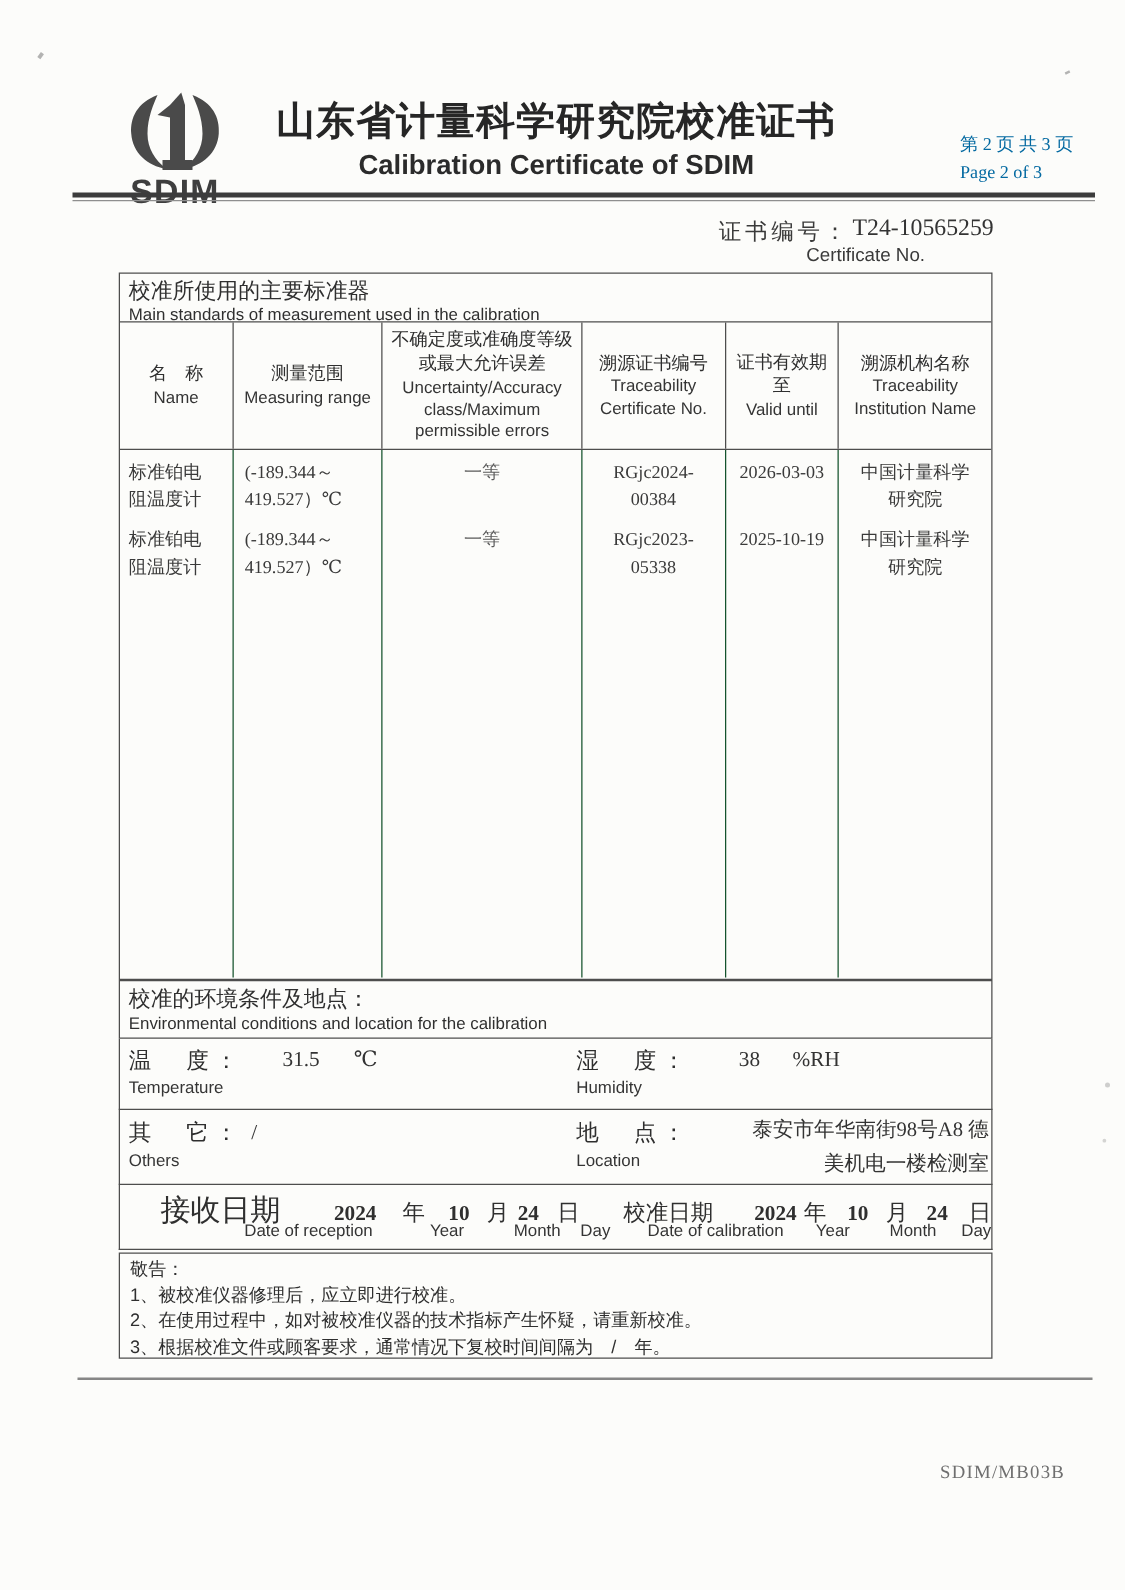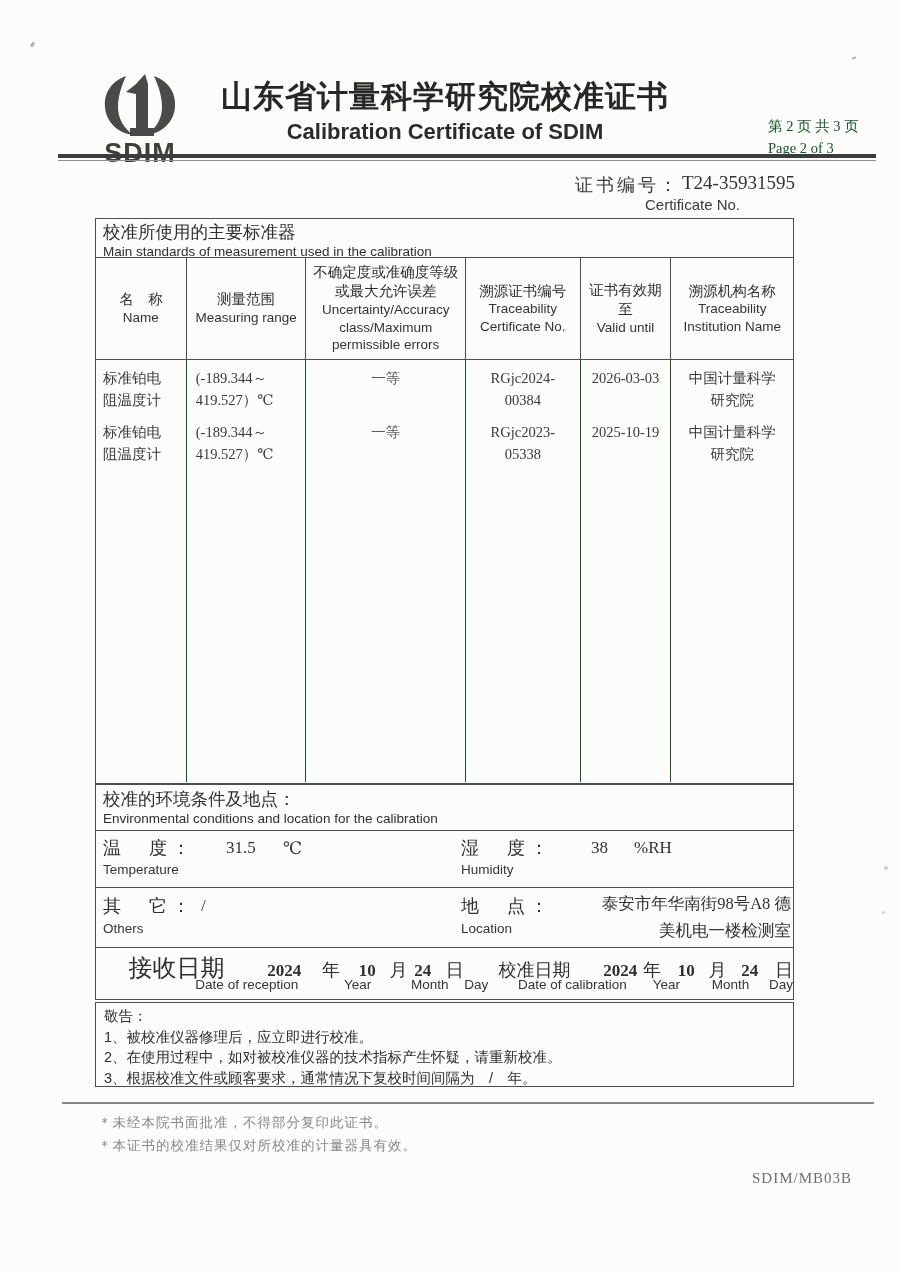--- a/index.html
+++ b/index.html
@@ -9,22 +9,22 @@
   .serif{font-family:"Liberation Serif","DejaVu Serif",serif;font-weight:bold;}
   .sans{font-family:"Liberation Sans",sans-serif;}
 
   
   .logo{left:76px;top:70px;width:128px;text-align:center;}
   .logo svg{display:block;margin:0 auto;}
   .logo-text{font-weight:bold;font-size:27px;letter-spacing:1px;color:#3e3e3e;line-height:.85;margin-top:-2px;}
   .title-zh{left:205px;top:76px;width:480px;text-align:center;font-size:31px;font-weight:bold;
             font-family:"Liberation Serif","DejaVu Serif",serif;letter-spacing:1px;color:#262626;}
   .title-en{left:205px;top:119px;width:480px;text-align:center;font-size:22px;font-weight:bold;color:#2b2b2b;}
-  .page-info{left:768px;top:115px;width:120px;font-family:"Liberation Serif",serif;
-             font-size:14.5px;color:#14532d;line-height:1.55;}
+  .page-info{left:768px;top:105px;width:120px;font-family:"Liberation Serif",serif;
+             font-size:14.5px;color:#0369a1;line-height:1.55;}
   .rule-a{left:58px;top:154px;width:818px;height:4px;background:#3c3c3c;}
   .rule-b{left:58px;top:160px;width:818px;height:1px;background:#8f8f8f;}
 
   
   .certno-zh{left:575px;top:173px;font-size:18px;letter-spacing:3px;color:#3a3a3a;
              font-family:"Liberation Serif",serif;}
   .certno-val{left:682px;top:172px;font-size:19px;font-family:"Liberation Serif",serif;color:#333;}
   .certno-en{left:645px;top:196px;font-size:15px;color:#3a3a3a;}
 
   
@@ -108,21 +108,21 @@
 
   <div class="abs page-info">
     <div>第 2 页 共 3 页</div>
     <div>Page 2 of  3</div>
   </div>
 
   <div class="abs rule-a"></div>
   <div class="abs rule-b"></div>
 
   <div class="abs certno-zh">证书编号：</div>
-  <div class="abs certno-val">T24-35931595</div>
+  <div class="abs certno-val">T24-10565259</div>
   <div class="abs certno-en">Certificate No.</div>
 
   <div class="abs std-table">
     <div class="tbl-title">
       <span class="zh">校准所使用的主要标准器</span>
       <span class="en">Main standards of measurement used in the calibration</span>
     </div>
 
     <div class="tbl-head">
       <div class="th c1">
@@ -261,19 +261,15 @@
   </div>
 
   <div class="abs box notes-box">
     <div>敬告：</div>
     <div>1、被校准仪器修理后，应立即进行校准。</div>
     <div>2、在使用过程中，如对被校准仪器的技术指标产生怀疑，请重新校准。</div>
     <div>3、根据校准文件或顾客要求，通常情况下复校时间间隔为　/　年。</div>
   </div>
 
   <div class="abs rule-c"></div>
-  <div class="abs disclaimers">
-    <div>＊未经本院书面批准，不得部分复印此证书。</div>
-    <div>＊本证书的校准结果仅对所校准的计量器具有效。</div>
-  </div>
   <div class="abs form-no">SDIM/MB03B</div>
 
 </div>
 
 </body></html>

